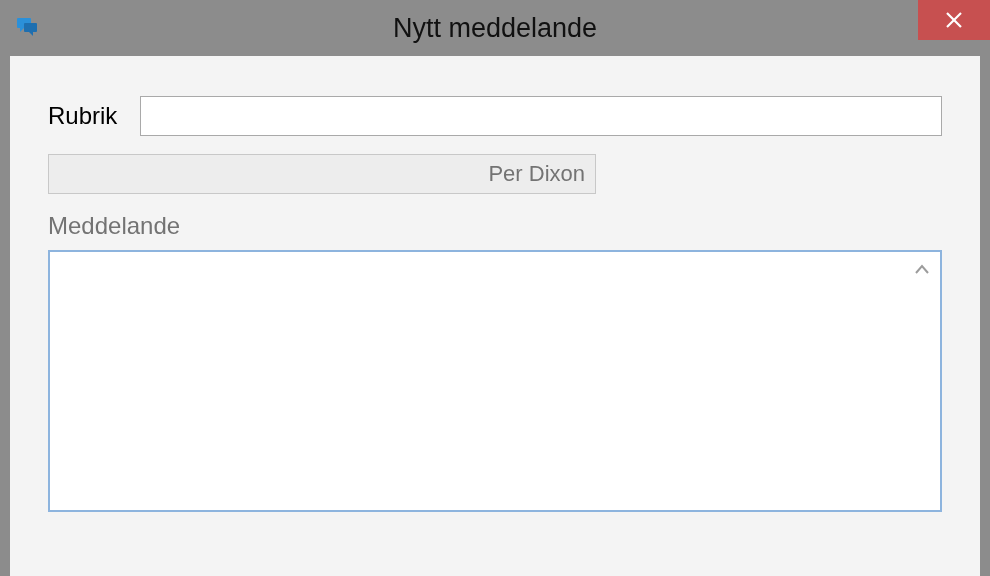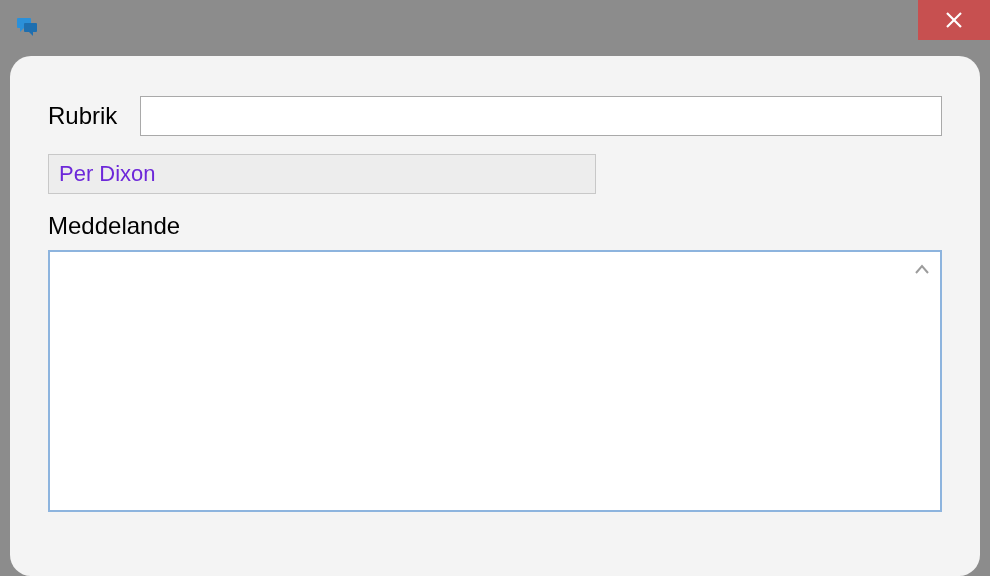--- a/index.html
+++ b/index.html
@@ -56,21 +56,20 @@
   }
   .close-btn svg { display:block; }
   .client {
     position: absolute;
     left: 10px;
     top: 56px;
     right: 10px;
     bottom: 0;
     background: #f4f4f4;
     padding: 40px 38px 0 38px;
-    border-radius: 21px;
   }
   .form-row {
     display: flex;
     align-items: center;
     margin-bottom: 18px;
   }
   .label {
     width: 92px;
     font-size: 24px;
     color: #000;
@@ -88,43 +87,44 @@
     padding: 4px 10px;
     border: 1px solid #a9a9a9;
     background: #fff;
     outline: none;
   }
   .readonly-field {
     height: 40px;
     border: 1px solid #c8c8c8;
     background: #ededed;
     font-size: 22px;
-    color: #6d28d9;
+    color: #737373;
     padding: 4px 10px;
     display: flex;
     align-items: center;
+    justify-content: flex-end;
   }
   .to-field { width: 548px; }
   .from-field { width: 548px; }
   .browse-btn {
     width: 52px;
     height: 40px;
     border: 1px solid #a9a9a9;
     background: #efefef;
     font-size: 20px;
     line-height: 1;
     display: flex;
     align-items: center;
     justify-content: center;
     cursor: pointer;
     color: #333;
   }
   .msg-label {
     font-size: 24px;
-    color: #000000;
+    color: #737373;
     margin-top: 10px;
     margin-bottom: 10px;
   }
   .textarea-wrap {
     border: 2px solid #8db4de;
     background: #fff;
     height: 262px;
     position: relative;
   }
   .textarea {
@@ -158,20 +158,21 @@
 
   <div class="titlebar">
     <div class="titlebar-icon">
       <svg width="24" height="24" viewBox="0 0 24 24">
         <rect x="2" y="3" width="14" height="10" rx="1" fill="#2b90d9"></rect>
         <path d="M5 13 L5 17 L9 13 Z" fill="#2b90d9"></path>
         <rect x="9" y="8" width="13" height="9" rx="1" fill="#1e6fb0"></rect>
         <path d="M18 17 L18 21 L14 17 Z" fill="#1e6fb0"></path>
       </svg>
     </div>
+    <div class="titlebar-title">Nytt meddelande</div>
     <div class="close-btn">
       <svg width="18" height="18" viewBox="0 0 18 18">
         <line x1="2" y1="2" x2="16" y2="16" stroke="#fff" stroke-width="2.2"></line>
         <line x1="16" y1="2" x2="2" y2="16" stroke="#fff" stroke-width="2.2"></line>
       </svg>
     </div>
   </div>
 
   <div class="client">
 

